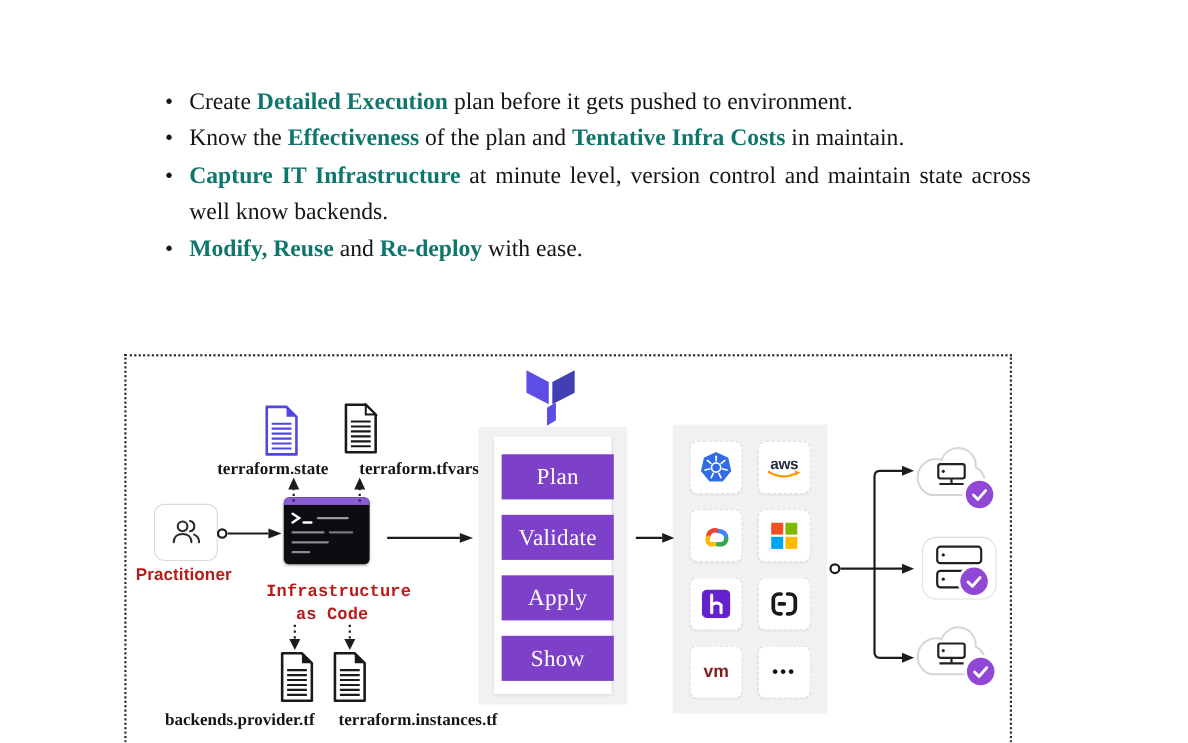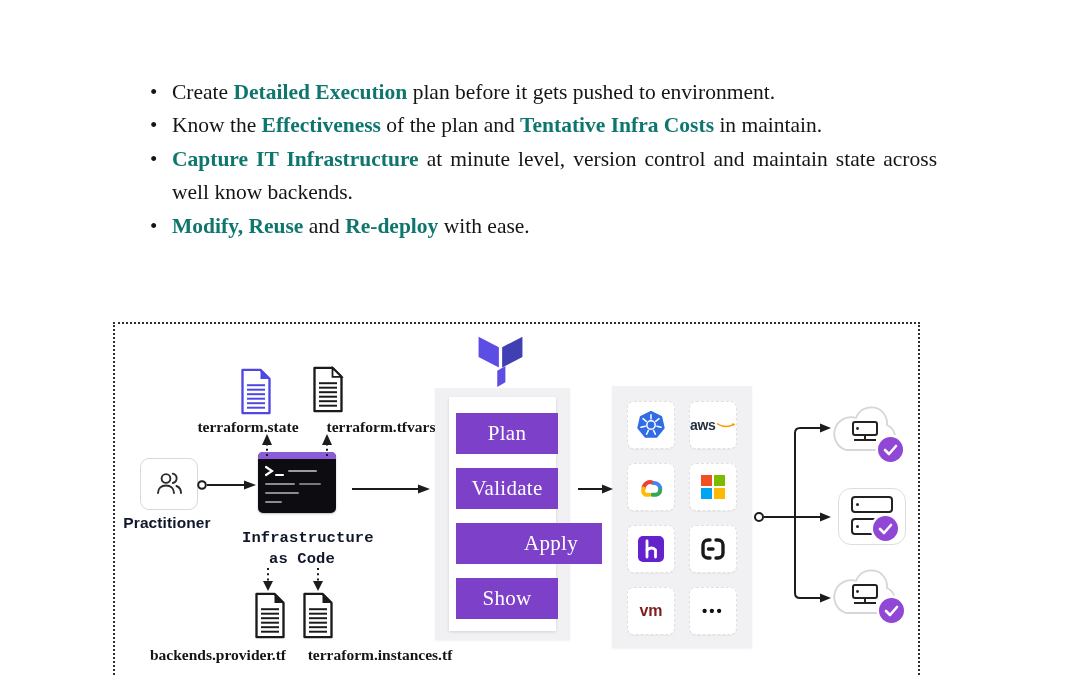--- a/index.html
+++ b/index.html
@@ -16,21 +16,21 @@
   .bullets{position:absolute;top:76px;left:148px;width:789px;margin:0;padding:0;list-style:none;}
   .bullets li{position:relative;padding-left:24px;font-size:21.5px;line-height:33.4px;
               text-align:justify;text-align-last:left;}
   .bullets li::before{content:"•";position:absolute;left:2px;top:0;font-size:21px;}
   .em{color:#0f766e;font-weight:700;}
 
   
   .frame{position:absolute;left:113px;top:322px;width:803px;height:380px;
          border:2px dotted #2e2e2e;}
 
-  .sans-label{font-family:"Liberation Sans",sans-serif;font-weight:700;color:#0f172a;
+  .sans-label{font-family:"Liberation Sans",sans-serif;font-weight:700;color:#b91c1c;
               font-size:15.5px;text-align:center;letter-spacing:.1px;}
   .file-label{font-size:15.5px;font-weight:700;text-align:center;white-space:nowrap;}
 
   
   .practitioner-box{left:140px;top:458px;width:56px;height:50px;background:#fff;
         border:1.5px solid #d9d9dc;border-radius:9px;display:flex;align-items:center;justify-content:center;}
 
   
   .terminal{left:258px;top:452px;width:78px;height:61px;background:#0c0c11;border-radius:5px;
             overflow:hidden;box-shadow:0 1px 2px rgba(0,0,0,.25);}
@@ -40,21 +40,21 @@
   .gray-panel{background:#f1f1f3;box-shadow:0 1px 2px rgba(0,0,0,.06);}
   .plan-outer{left:435px;top:388px;width:135px;height:252px;}
   .plan-inner{left:449px;top:397px;width:107px;height:234px;background:#fff;
               box-shadow:0 1px 3px rgba(0,0,0,.13);}
   .cmd-btn{left:456px;width:102px;height:41px;background:#7d40c8;color:#fff;
            display:flex;align-items:center;justify-content:center;font-size:21px;letter-spacing:.3px;}
 
   .providers-panel{left:612px;top:386px;width:140px;height:262px;}
   .card{position:absolute;width:46px;height:46px;background:#fff;border:1.5px dashed #e0e0e4;
         border-radius:7px;display:flex;align-items:center;justify-content:center;
-        flex-direction:row;box-shadow:0 1px 1px rgba(0,0,0,.04);}
+        flex-direction:column;box-shadow:0 1px 1px rgba(0,0,0,.04);}
   .aws-text{font-family:"Liberation Sans",sans-serif;font-weight:700;font-size:14px;
             color:#232f3e;line-height:12px;letter-spacing:-.3px;}
   .vm-text{font-family:"Liberation Sans",sans-serif;font-weight:700;font-size:16px;color:#7f1d1d;}
   .dots-text{font-family:"Liberation Sans",sans-serif;font-weight:700;font-size:15px;color:#111;
              letter-spacing:2px;line-height:10px;}
 
   
   .target-box{left:838px;top:488px;width:66px;height:55px;background:#fff;
               border:1.5px solid #dededf;border-radius:13px;}
   .badge{position:absolute;width:25px;height:25px;border-radius:50%;background:#9147d6;
@@ -167,21 +167,21 @@
       <line x1="10" y1="39" x2="30" y2="39"></line>
         <line x1="10" y1="44" x2="30" y2="44"></line>
     </g>
   </svg>
   <div class="abs file-label" style="left:300px;top:646px;width:160px;">terraform.instances.tf</div>
 
   <div class="abs gray-panel plan-outer"></div>
   <div class="abs plan-inner"></div>
   <div class="abs cmd-btn" style="top:413px;">Plan</div>
   <div class="abs cmd-btn" style="top:468px;">Validate</div>
-  <div class="abs cmd-btn" style="top:523px;padding-left:44px;">Apply</div>
+  <div class="abs cmd-btn" style="top:523px;">Apply</div>
   <div class="abs cmd-btn" style="top:578px;">Show</div>
 
   <div class="abs gray-panel providers-panel"></div>
 
   <div class="card" style="left:627px;top:401px;">
     <svg width="28" height="28" viewBox="0 0 28 28">
       <polygon points="14,1 24.2,5.9 26.7,16.9 19.6,25.7 8.4,25.7 1.3,16.9 3.8,5.9" fill="#326CE5" stroke="#326CE5" stroke-width="2" stroke-linejoin="round"></polygon>
       <circle cx="14" cy="14" r="4.2" fill="none" stroke="#fff" stroke-width="1.5"></circle>
       <g stroke="#fff" stroke-width="1.5" stroke-linecap="round">
         <line x1="14" y1="8" x2="14" y2="3.8"></line>

